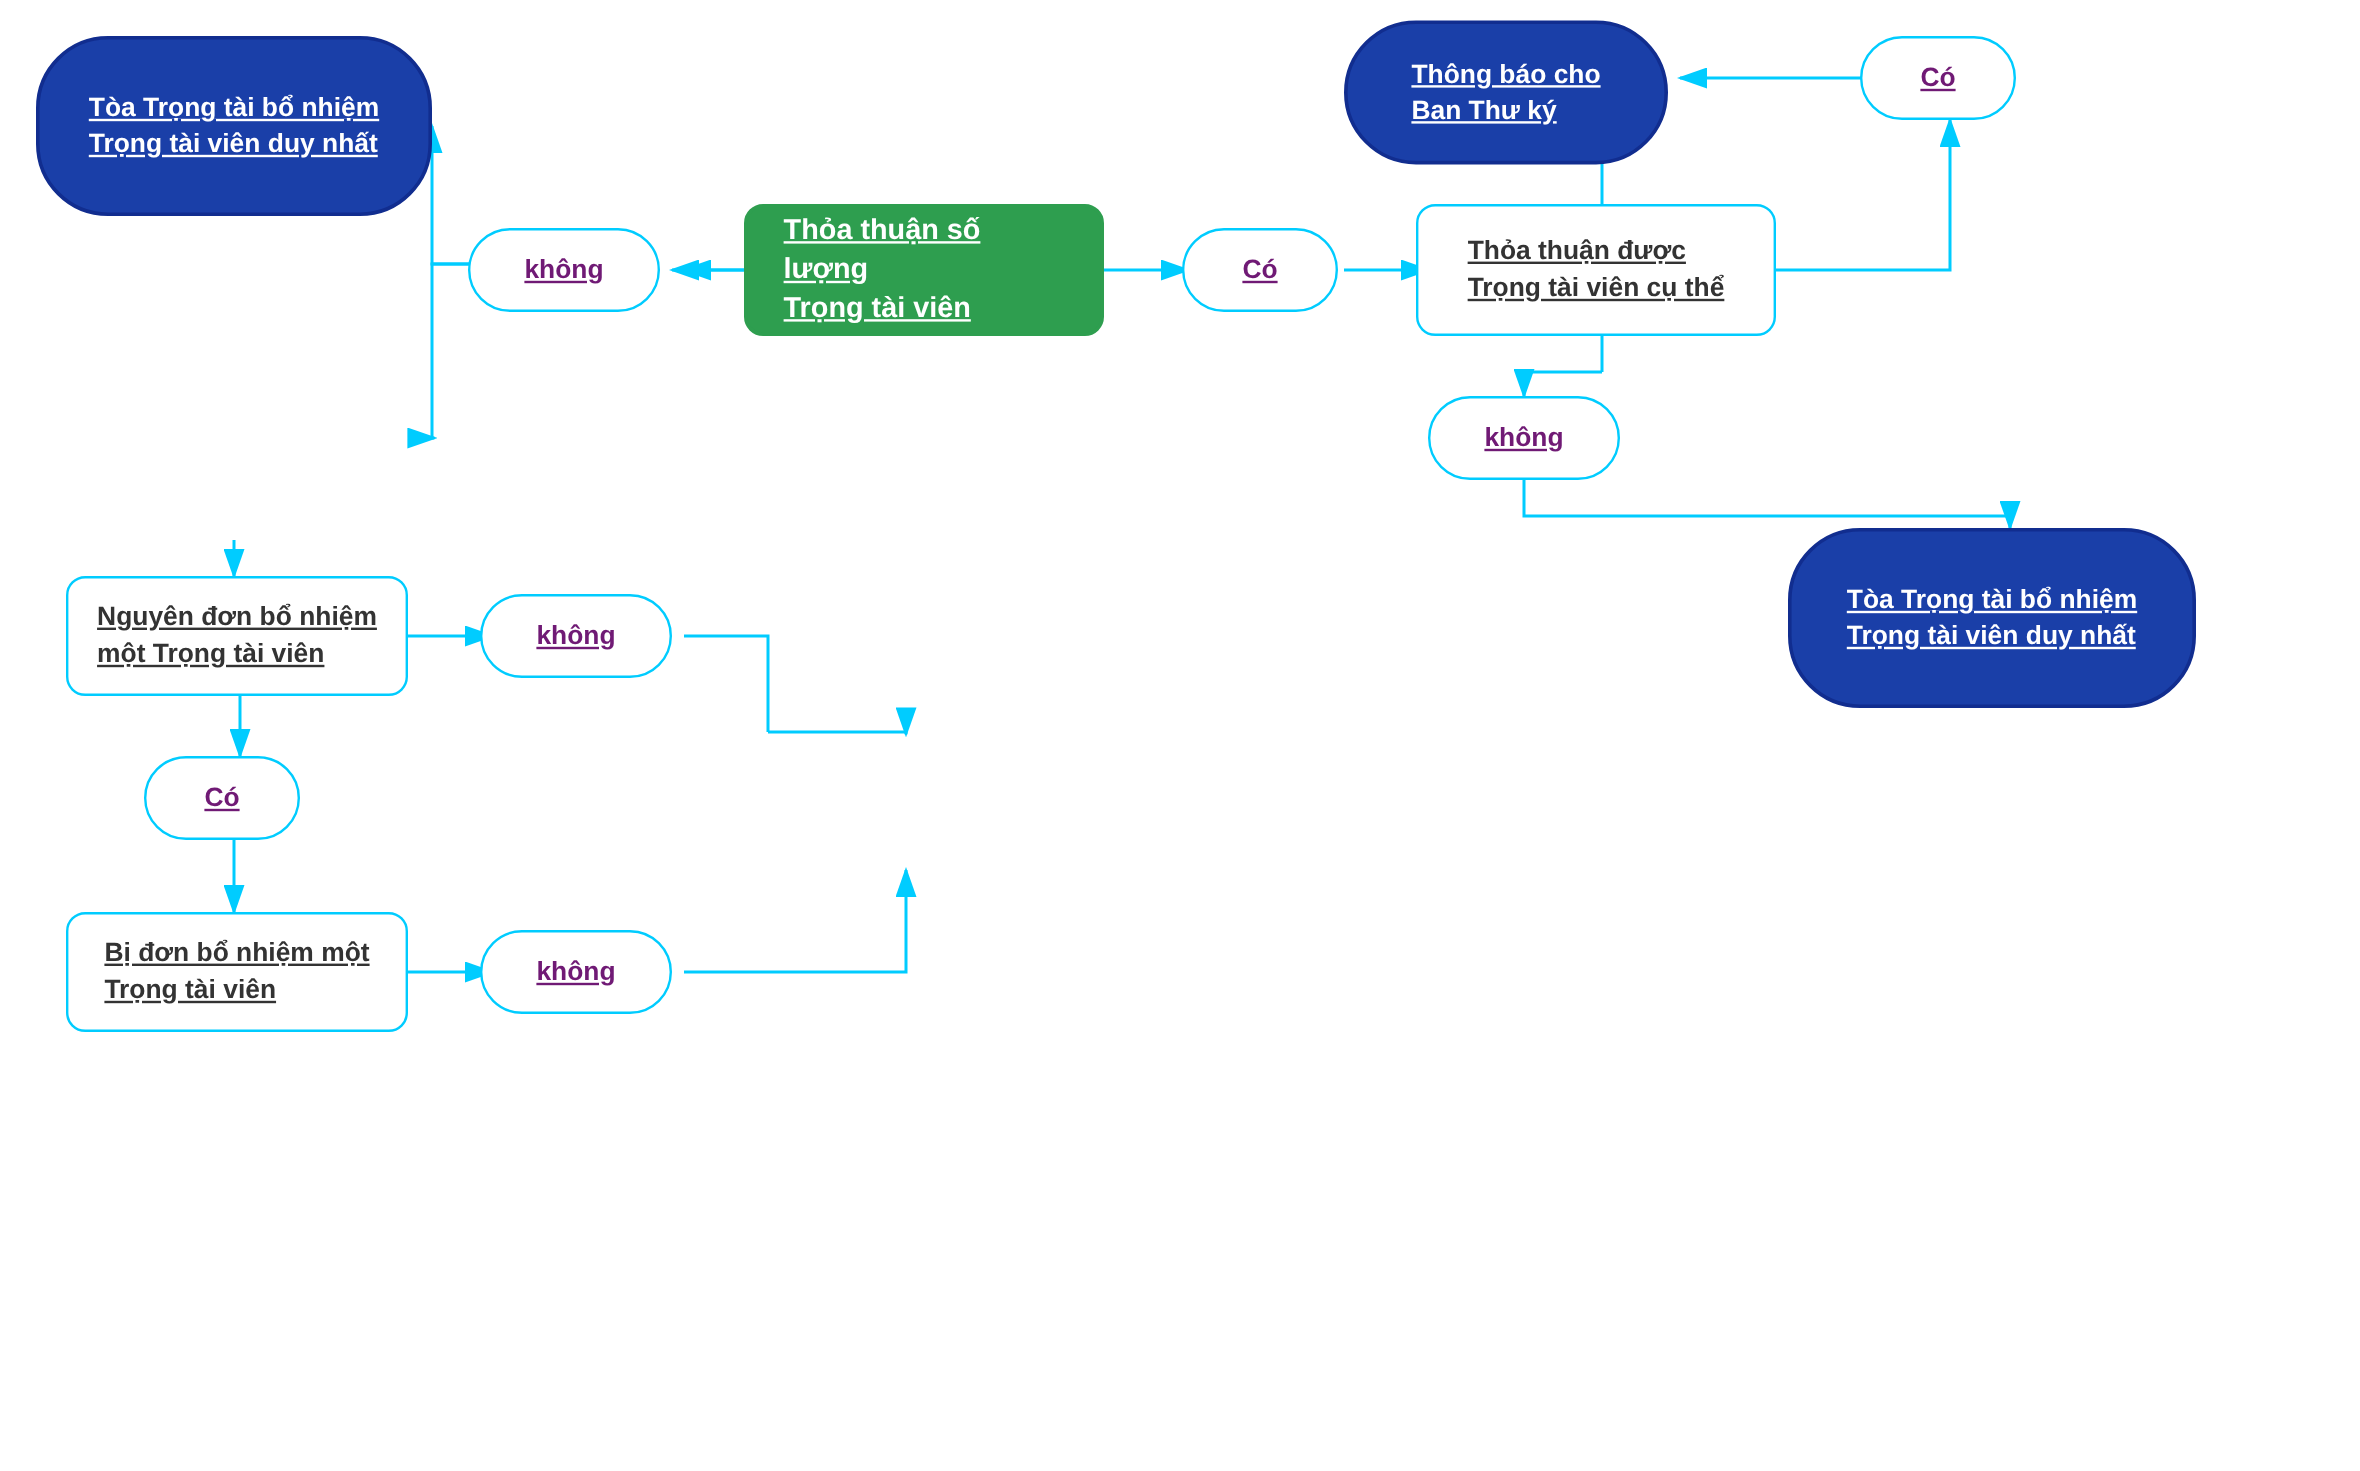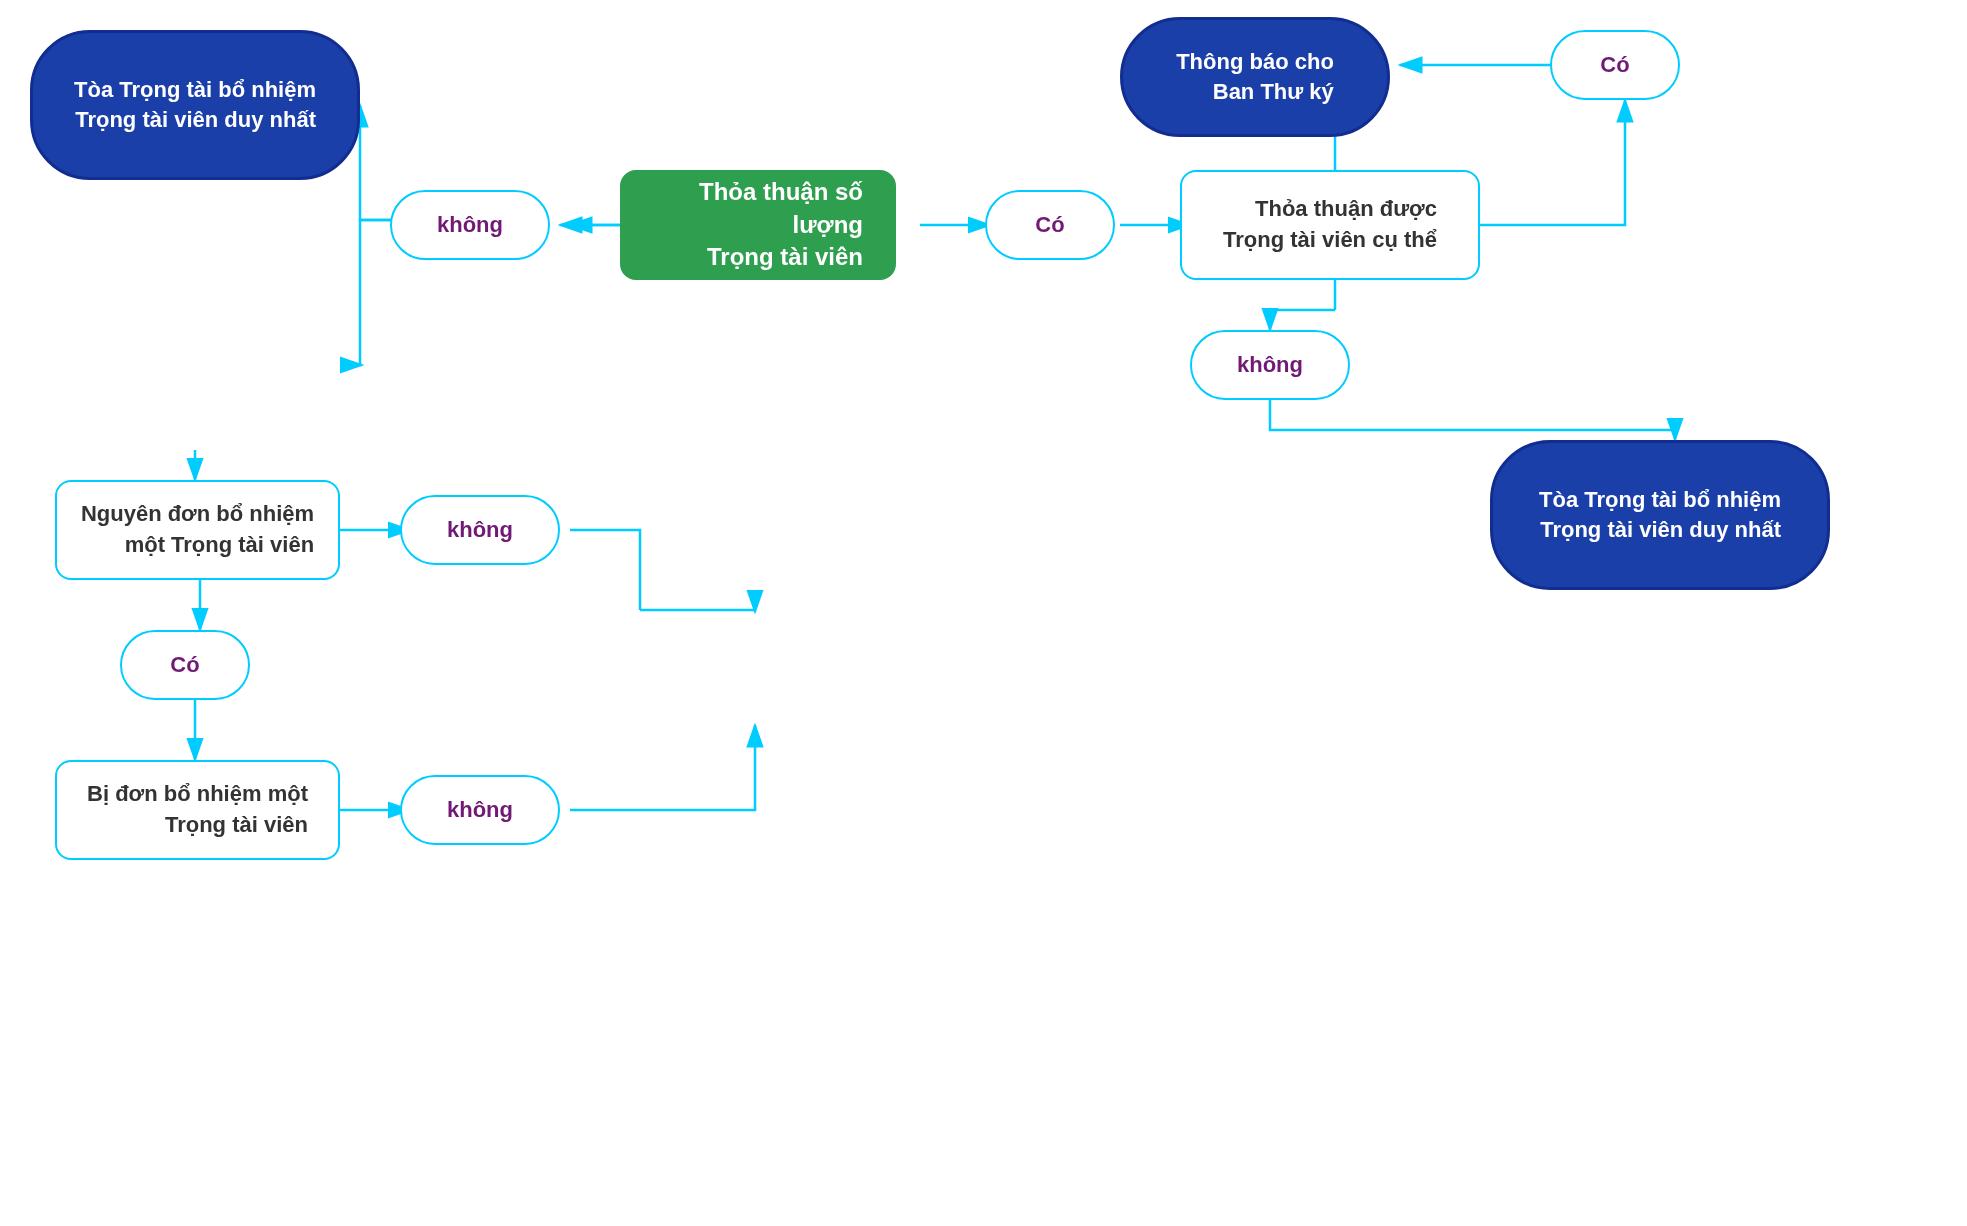--- a/index.html
+++ b/index.html
@@ -23,22 +23,23 @@
       width: 1967px;
       height: 1226px;
       pointer-events: none;
     }
     
     .node {
       position: absolute;
       display: flex;
       align-items: center;
       justify-content: center;
-      text-align: right;
+      text-align: left;
       font-weight: 600;
+      text-decoration: underline;
     }
     
     .pill-dark {
       background: #1a3fa8;
       border: 3px solid #112d8f;
       border-radius: 60px;
       color: #ffffff;
       font-size: 22px;
       line-height: 1.35;
       padding: 18px 28px;
@@ -136,21 +137,21 @@
 
   <div class="node pill-dark" style="left:30px; top:30px; width:330px; height:150px;">
     <span>Tòa Trọng tài bổ nhiệm<br>Trọng tài viên duy nhất</span>
   </div>
 
 
   <div class="node pill-cyan" style="left:390px; top:190px; width:160px; height:70px;">
     <span>không</span>
   </div>
 
-  <div class="node rect-green" style="left:620px; top:170px; width:276px; height:110px;">
+  <div class="node rect-green" style="left:620px; top:170px; width:300px; height:110px;">
     <span>Thỏa thuận số lượng<br>Trọng tài viên</span>
   </div>
 
   <div class="node pill-cyan" style="left:985px; top:190px; width:130px; height:70px;">
     <span>Có</span>
   </div>
 
   <div class="node rect-cyan" style="left:1180px; top:170px; width:300px; height:110px;">
     <span>Thỏa thuận được<br>Trọng tài viên cụ thể</span>
   </div>

